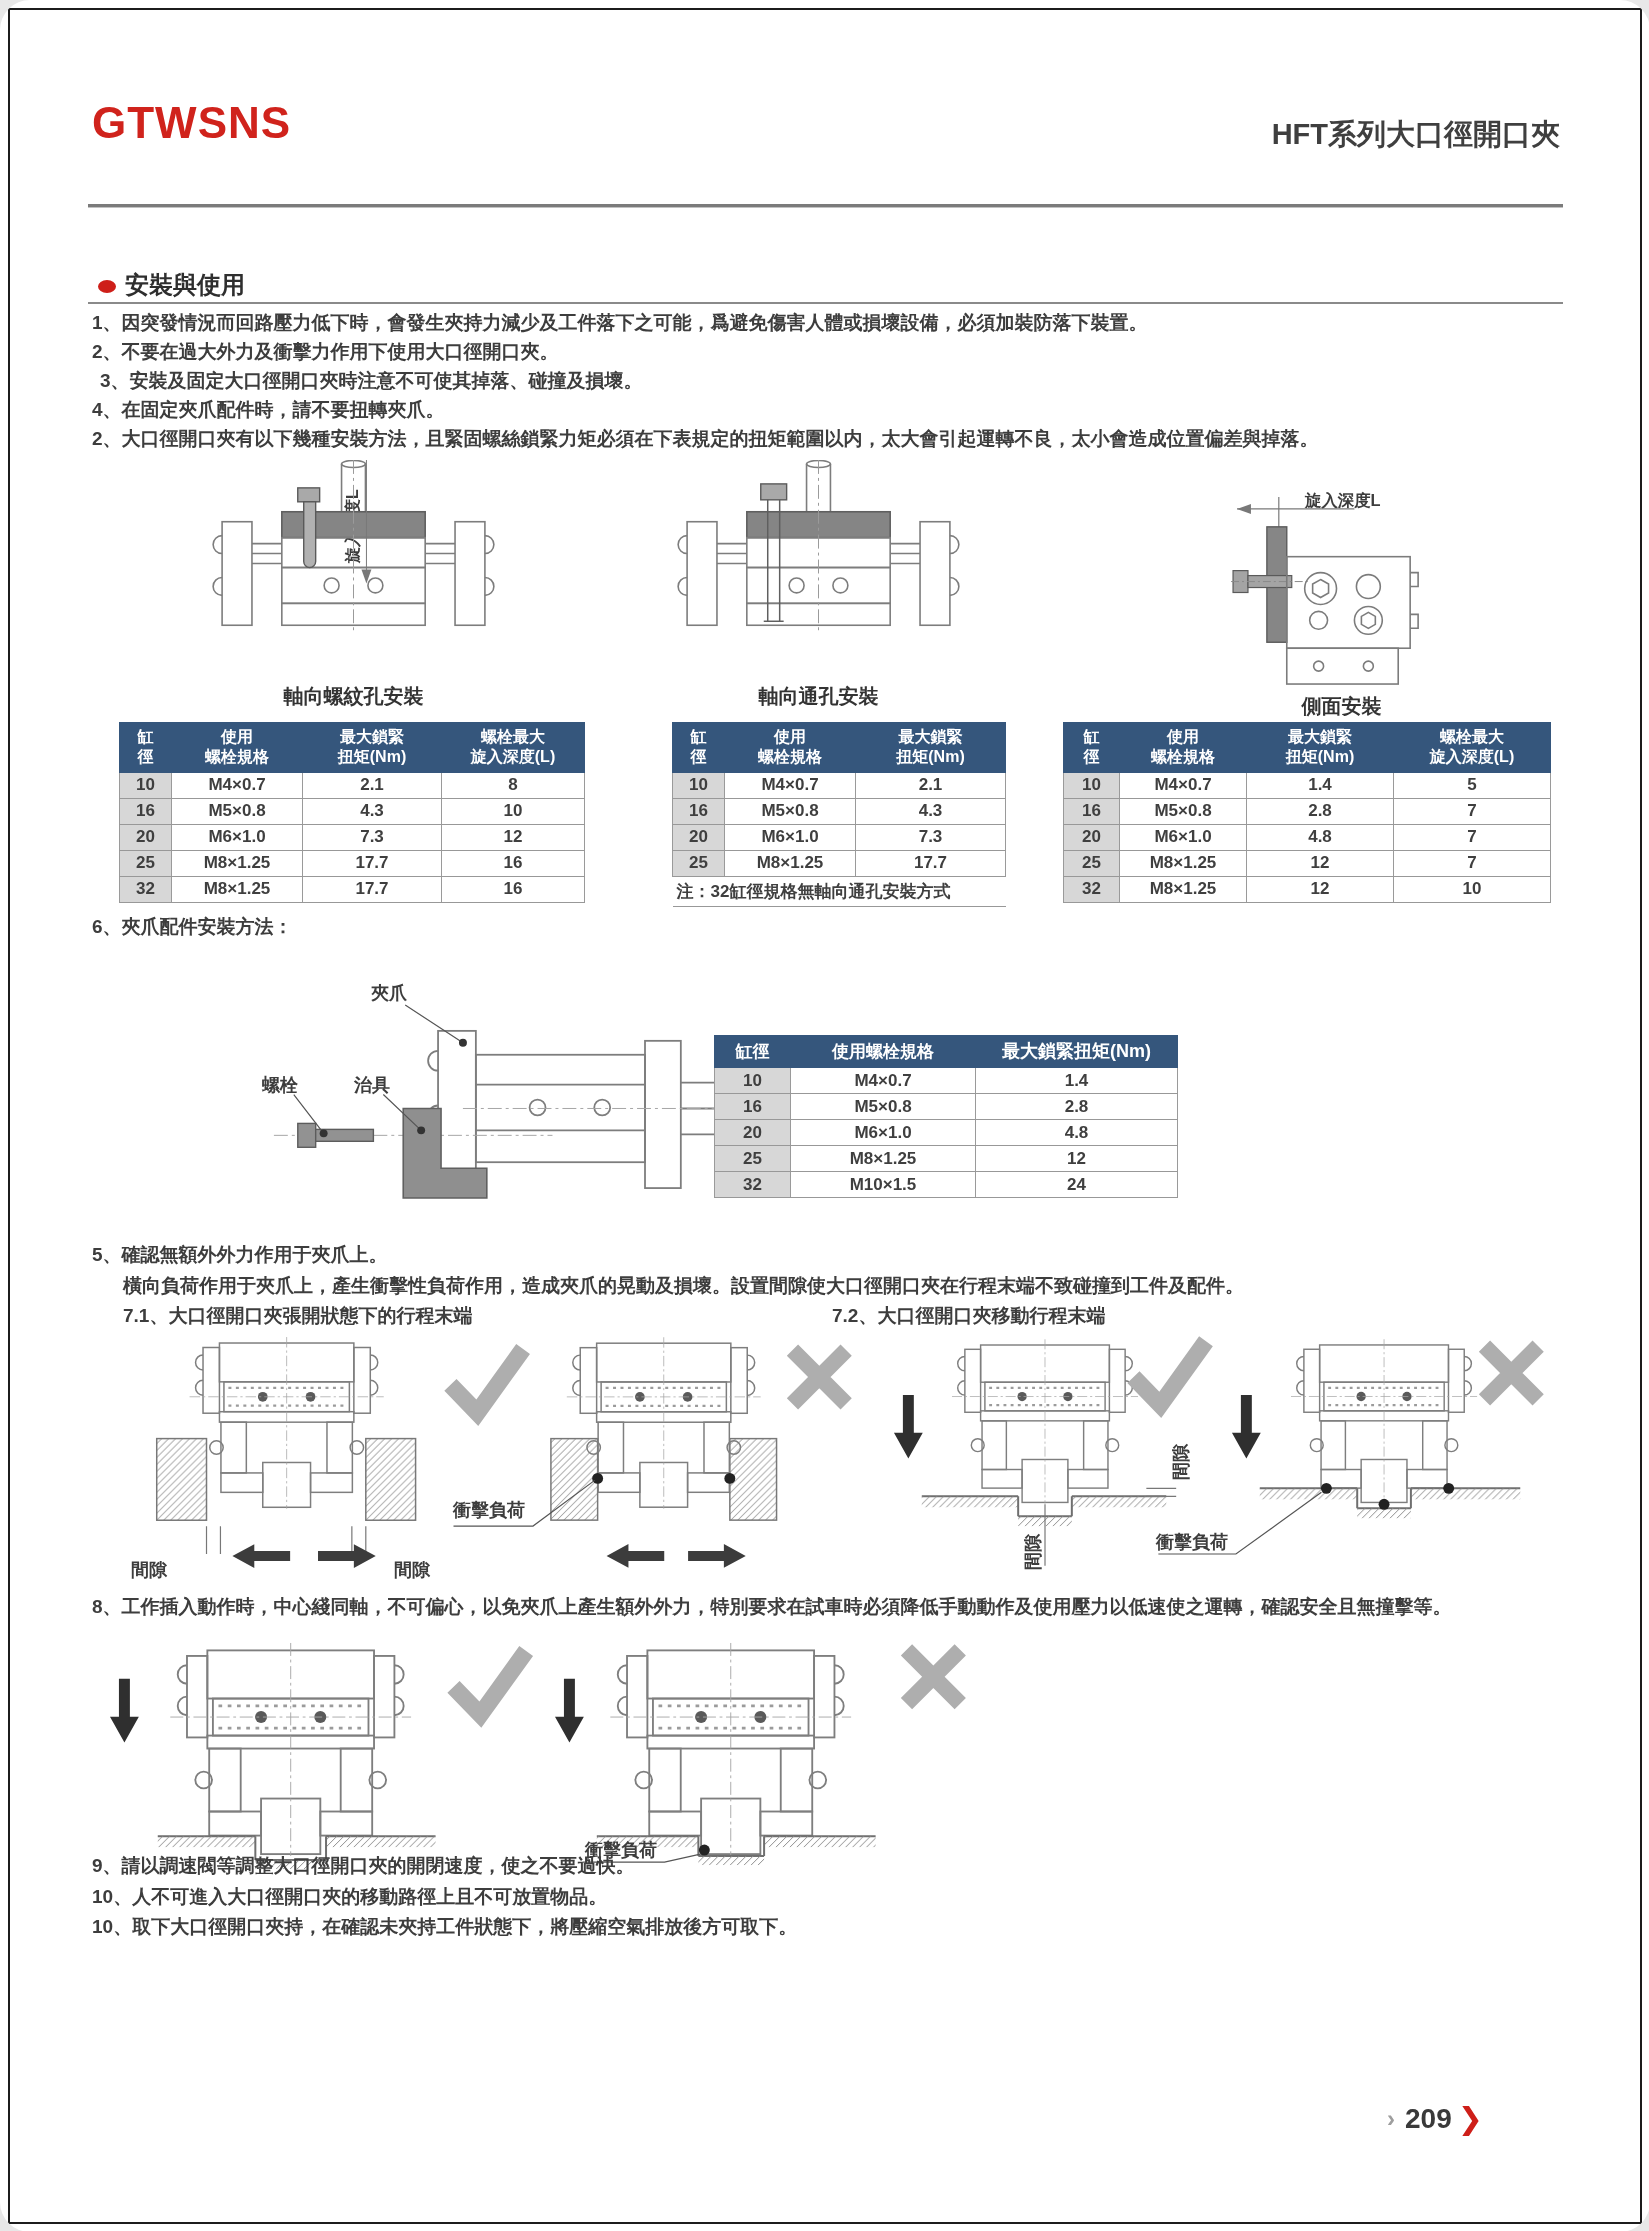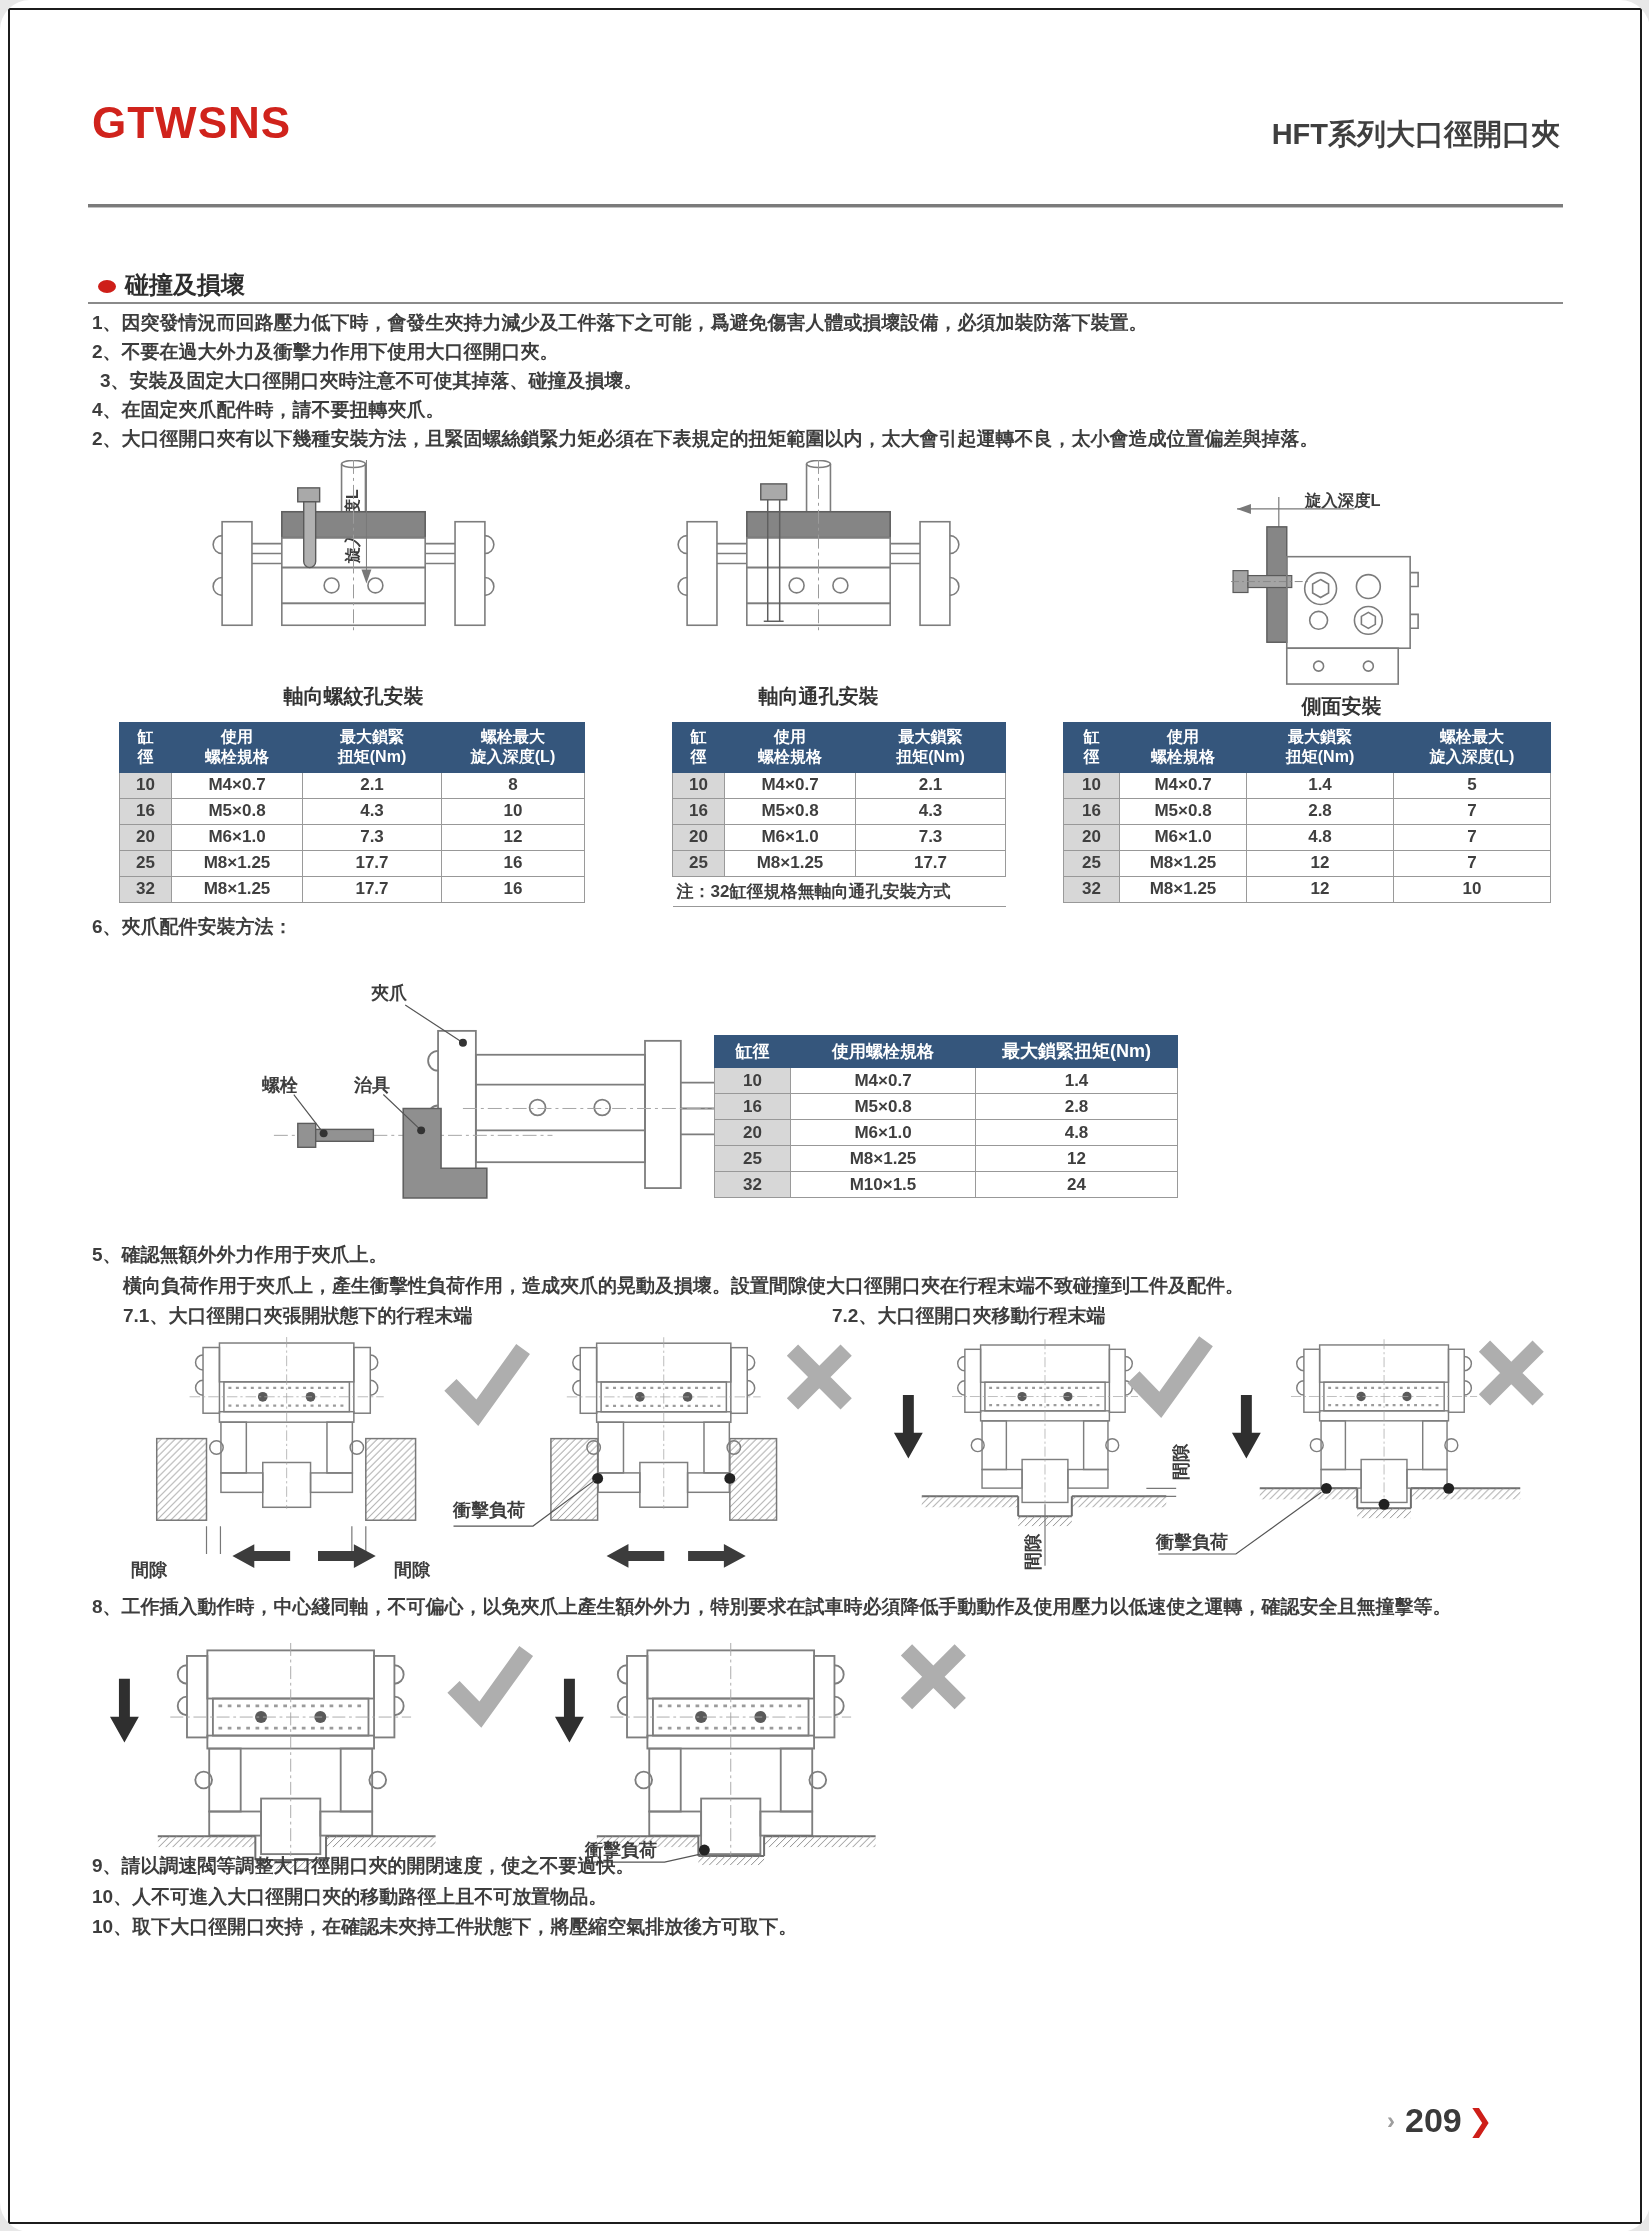--- a/index.html
+++ b/index.html
@@ -18,21 +18,21 @@
   .lbl{position:absolute;font-size:18px;font-weight:700;color:#3d3d3d;white-space:nowrap;}
   .vlabel{transform:rotate(-90deg);transform-origin:0 0;}
   .spec{border-collapse:collapse;table-layout:fixed;font-weight:700;color:#3f3f3f;text-align:center;}
   .spec th{background:#35567c;color:#ffffff;font-size:16px;line-height:1.28;padding:4px 2px;border:1px solid #35567c;}
   .spec td{font-size:17px;height:25px;padding:0 2px;border-top:1px solid #989898;border-bottom:1px solid #989898;
            border-left:1px solid #9a9a9a;border-right:1px solid #9a9a9a;background:#fff;}
   .spec td:first-child{background:#d7d7d7;}
   .spec td.note{background:#fff;text-align:left;font-size:17px;padding:2px 4px;border-left:none;border-right:none;}
   .footer{left:1387px;top:2101px;display:flex;align-items:center;}
   .chev-s{font-size:24px;color:#9e9e9e;font-weight:700;margin-right:10px;}
-  .pagenum{font-size:34px;font-weight:700;color:#3a3a3a;}
+  .pagenum{font-size:28px;font-weight:700;color:#3a3a3a;}
   .chev-r{font-size:30px;font-weight:900;color:#ce1f19;margin-left:6px;}
   svg{display:block;}
 </style>
 </head>
 <body>
 
 <div id="page">
 <div id="frame"></div>
 
 <svg width="0" height="0" style="position:absolute">
@@ -88,21 +88,21 @@
           <path d="M5,0 L16,0 L16,38 L25,38 L10.5,64 L-4,38 L5,38 Z" fill="#2f2f2f"></path>
         </g>
   </defs>
 </svg>
 
 <div class="abs logo">GTWSNS</div>
 <div class="abs doc-title">HFT系列大口徑開口夾</div>
 <div class="abs ruleA"></div>
 
 <div class="abs bullet"></div>
-<div class="abs sec-title">碰撞及損壞</div>
+<div class="abs sec-title">安裝與使用</div>
 <div class="abs ruleB"></div>
 
 <div class="line" style="left:92px;top:310px">1、因突發情況而回路壓力低下時，會發生夾持力減少及工件落下之可能，爲避免傷害人體或損壞設備，必須加裝防落下裝置。</div>
 <div class="line" style="left:92px;top:339px">2、不要在過大外力及衝擊力作用下使用大口徑開口夾。</div>
 <div class="line" style="left:100px;top:368px">3、安裝及固定大口徑開口夾時注意不可使其掉落、碰撞及損壞。</div>
 <div class="line" style="left:92px;top:397px">4、在固定夾爪配件時，請不要扭轉夾爪。</div>
 <div class="line" style="left:92px;top:426px">2、大口徑開口夾有以下幾種安裝方法，且緊固螺絲鎖緊力矩必須在下表規定的扭矩範圍以内，太大會引起運轉不良，太小會造成位置偏差與掉落。</div>
 
 <div class="lbl vlabel" style="left:343px;top:563px;font-size:16px">旋入深度L</div>
 <svg class="abs" style="left:204px;top:460px" width="299" height="221" viewBox="0 0 300 222">

